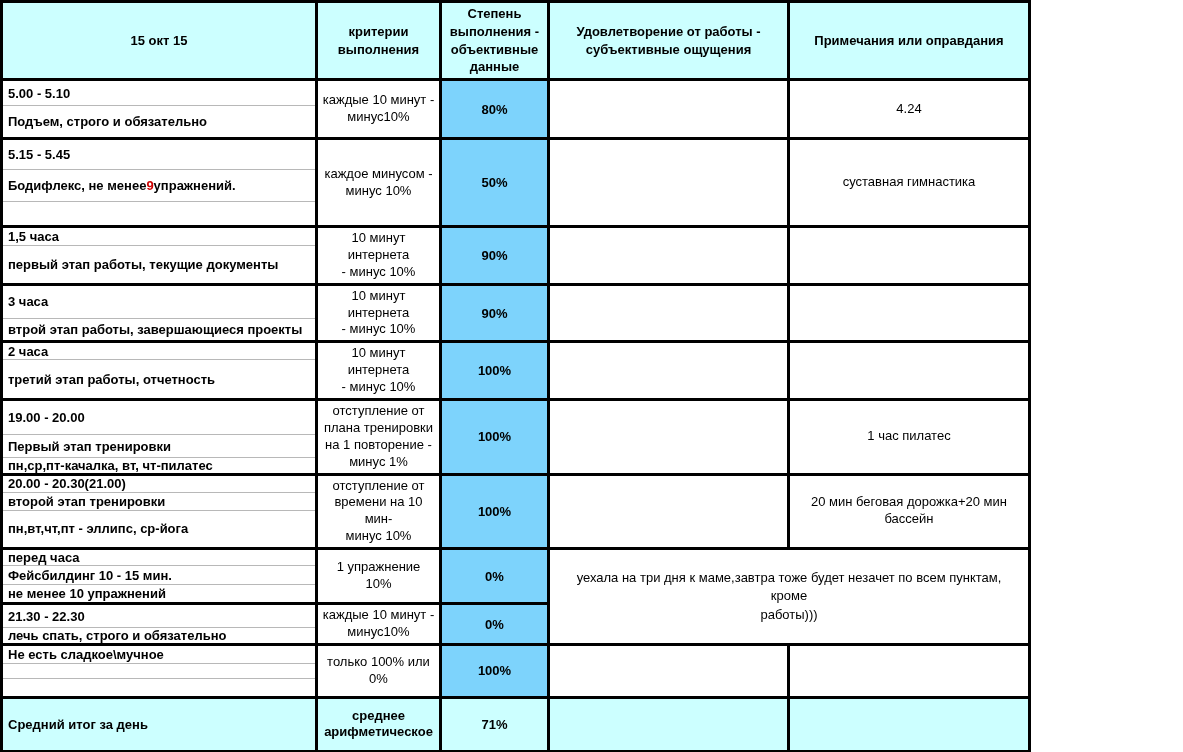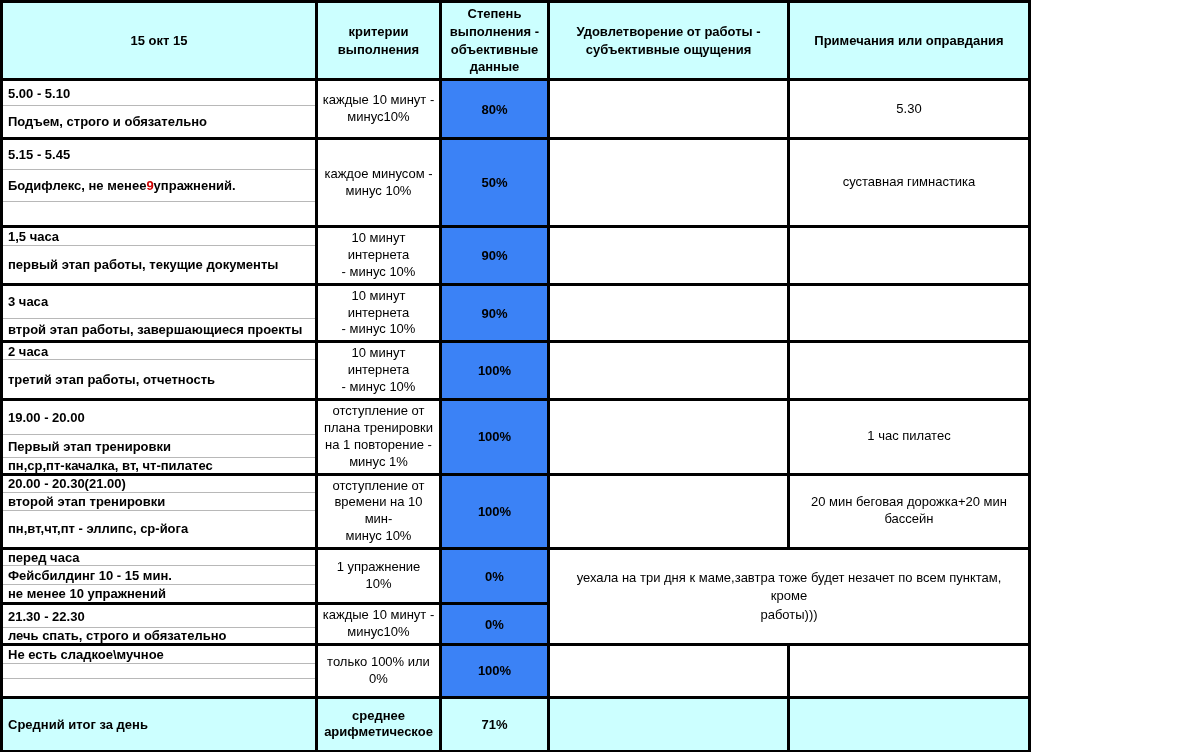--- a/index.html
+++ b/index.html
@@ -36,21 +36,21 @@
     line-height: 1.35;
   }
   td.center {
     text-align: center;
     vertical-align: middle;
     white-space: pre-line;
     line-height: 1.3;
     padding: 2px 4px;
   }
   td.degree {
-    background: #3b82f6;
+    background: #7dd3fc;
     font-weight: bold;
     text-align: center;
     vertical-align: middle;
   }
   td.label-cell {
     padding: 0;
     vertical-align: top;
     position: relative;
     background: #fff;
   }
@@ -118,21 +118,21 @@
     <td class="label-cell">
       <div class="stack">
         <div class="sub" style="height:25px">5.00 - 5.10</div>
         <div class="sub last">Подъем, строго и обязательно</div>
       </div>
     </td>
     <td class="center">каждые 10 минут -
 минус10%</td>
     <td class="degree">80%</td>
     <td class="center"></td>
-    <td class="center">5.30</td>
+    <td class="center">4.24</td>
   </tr>
 
   <tr style="height:88px">
     <td class="label-cell">
       <div class="stack">
         <div class="sub" style="height:30px">5.15 - 5.45</div>
         <div class="sub" style="height:32px">
               <span>Бодифлекс, не менее </span>
               <span class="red-num">9</span>
               <span> упражнений.</span>

